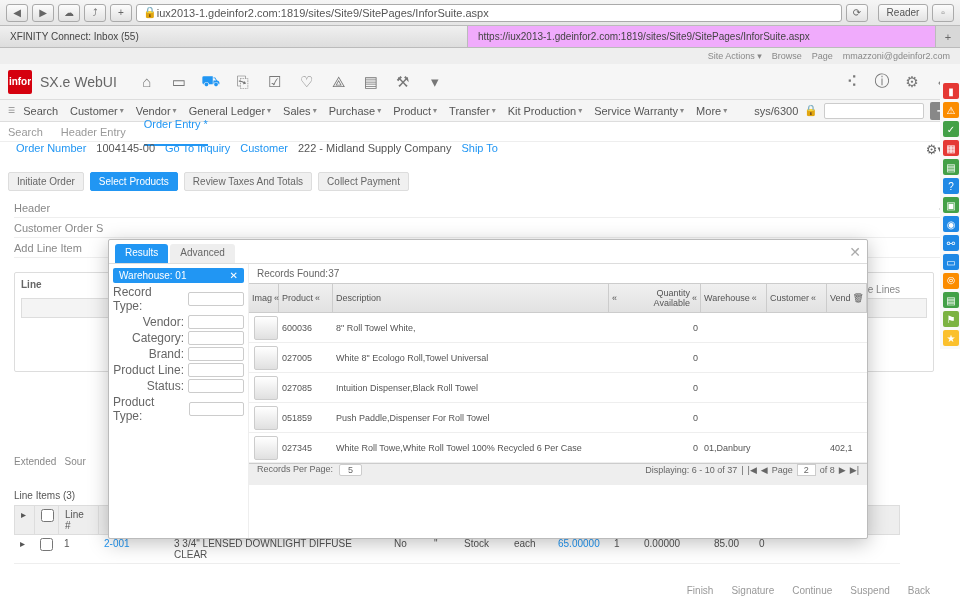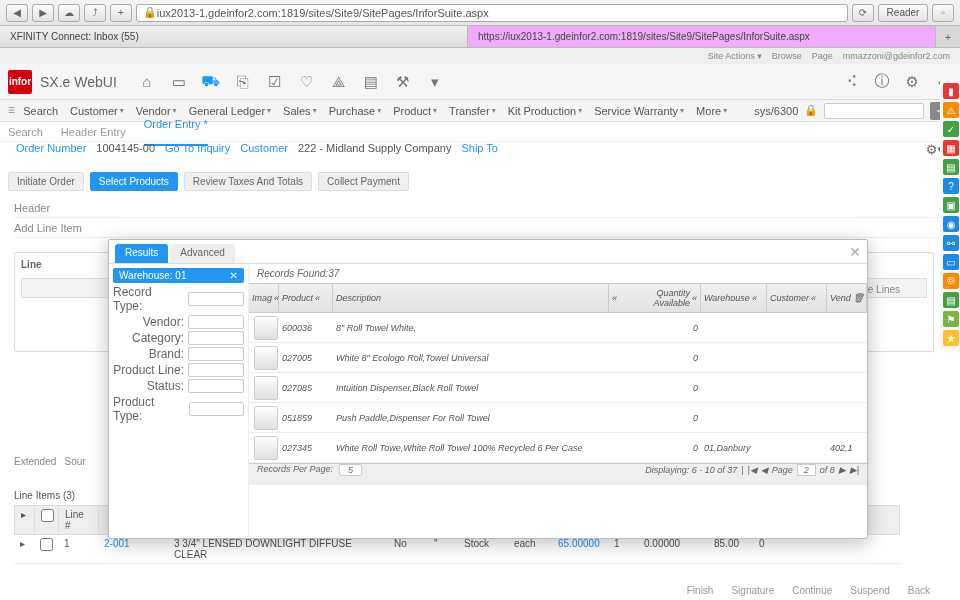--- a/index.html
+++ b/index.html
@@ -2,21 +2,21 @@
 <html><head>
 <meta charset="utf-8">
 <style>
 * { margin:0; padding:0; box-sizing:border-box; font-family:-apple-system,"Segoe UI",Arial,sans-serif; }
 body { width:960px; height:600px; background:#fff; overflow:hidden; position:relative; font-size:11px; color:#555; }
 
 
 .chrome { height:26px; background:linear-gradient(#f5f5f5,#e5e5e5); border-bottom:1px solid #bbb; display:flex; align-items:center; padding:0 6px; gap:4px; }
 .chrome .nav-btn { width:22px; height:18px; background:linear-gradient(#fcfcfc,#e2e2e2); border:1px solid #aaa; border-radius:3px; display:flex; align-items:center; justify-content:center; font-size:10px; color:#666; }
 .chrome .url { flex:1; height:18px; background:#fff; border:1px solid #aaa; border-radius:3px; padding:0 6px; display:flex; align-items:center; color:#555; font-size:11px; }
-.chrome .reader { width:50px; height:18px; background:linear-gradient(#fcfcfc,#e2e2e2); border:1px solid #aaa; border-radius:3px; display:flex; align-items:center; justify-content:center; font-size:10px; margin-left:0; }
+.chrome .reader { width:50px; height:18px; background:linear-gradient(#fcfcfc,#e2e2e2); border:1px solid #aaa; border-radius:3px; display:flex; align-items:center; justify-content:center; font-size:10px; margin-left:6px; }
 
 
 .tabs { height:22px; background:#d8d8d8; display:flex; border-bottom:1px solid #bbb; }
 .tab { flex:1; background:linear-gradient(#f0f0f0,#ddd); border-right:1px solid #bbb; display:flex; align-items:center; padding:0 10px; font-size:10px; color:#444; position:relative; }
 .tab.active { background:#f0abfc; }
 .tab-plus { width:24px; display:flex; align-items:center; justify-content:center; color:#666; }
 
 
 .top-strip { height:16px; background:#eee; display:flex; justify-content:flex-end; align-items:center; padding:0 10px; gap:10px; font-size:9px; color:#888; }
 
@@ -75,21 +75,21 @@
 .modal { position:absolute; left:108px; top:239px; width:760px; height:300px; background:#fff; border:1px solid #bbb; box-shadow:0 4px 20px rgba(0,0,0,.25); border-radius:2px; display:flex; flex-direction:column; }
 .modal .close { position:absolute; right:6px; top:4px; color:#aaa; font-size:14px; }
 .mtabs { height:24px; border-bottom:1px solid #ddd; display:flex; padding:4px 6px 0; gap:2px; }
 .mtab { padding:3px 10px; font-size:10px; background:#eee; color:#666; border-radius:3px 3px 0 0; }
 .mtab.active { background:#2196f3; color:#fff; }
 .mbody { flex:1; display:flex; overflow:hidden; }
 .filters { width:140px; border-right:1px solid #eee; padding:4px; display:flex; flex-direction:column; gap:2px; }
 .wh-sel { background:#2196f3; color:#fff; padding:2px 6px; border-radius:2px; display:flex; justify-content:space-between; font-size:10px; }
 .f-row { display:flex; justify-content:flex-end; align-items:center; gap:4px; font-size:12px; color:#666; }
 .f-row .dd { width:56px; height:14px; background:#fff; border:1px solid #ccc; border-radius:2px; }
-.results { flex:1; display:flex; flex-direction:column;font-style:italic; }
+.results { flex:1; display:flex; flex-direction:column; }
 .rf { padding:4px 8px; font-size:10px; color:#666; }
 .rhead { display:flex; background:linear-gradient(#f0f0f0,#e2e2e2); border-top:1px solid #ccc; border-bottom:1px solid #ccc; font-size:9px; color:#555; }
 .rhead > div { padding:4px 3px; border-right:1px solid #ccc; display:flex; align-items:center; gap:2px; }
 .rrow { display:flex; border-bottom:1px solid #eee; font-size:9px; color:#555; height:30px; align-items:center; }
 .rrow > div { padding:2px 3px; }
 .thumb { width:24px; height:24px; background:linear-gradient(#fff,#e0e0e0); border:1px solid #ccc; border-radius:2px; margin:0 2px; }
 .pager { height:22px; background:#eee; border-top:1px solid #ccc; display:flex; align-items:flex-start; padding:0 8px; font-size:9px; color:#666; gap:6px; }
 .pager .r { margin-left:auto; display:flex; gap:4px; align-items:center; }
 
 
@@ -225,20 +225,23 @@
   <span class="step">Initiate Order</span>
   <span class="step active">Select Products</span>
   <span class="step">Review Taxes And Totals</span>
   <span class="step">Collect Payment</span>
 </div>
 
 <div class="sections">
   <div class="sect">
       <span>Header</span>
       <span class="ar">⌄</span>
+    </div>
+  <div class="sect">
+      <span>Customer Order S</span>
     </div>
   <div class="sect">
       <span>Add Line Item</span>
     </div>
 </div>
 
 <div class="line-box">
   <div style="font-size:10px;color:#666;font-weight:bold">Line</div>
   <div style="margin-top:8px;height:20px;background:#f4f4f4;border:1px solid #ddd"></div>
 </div>

